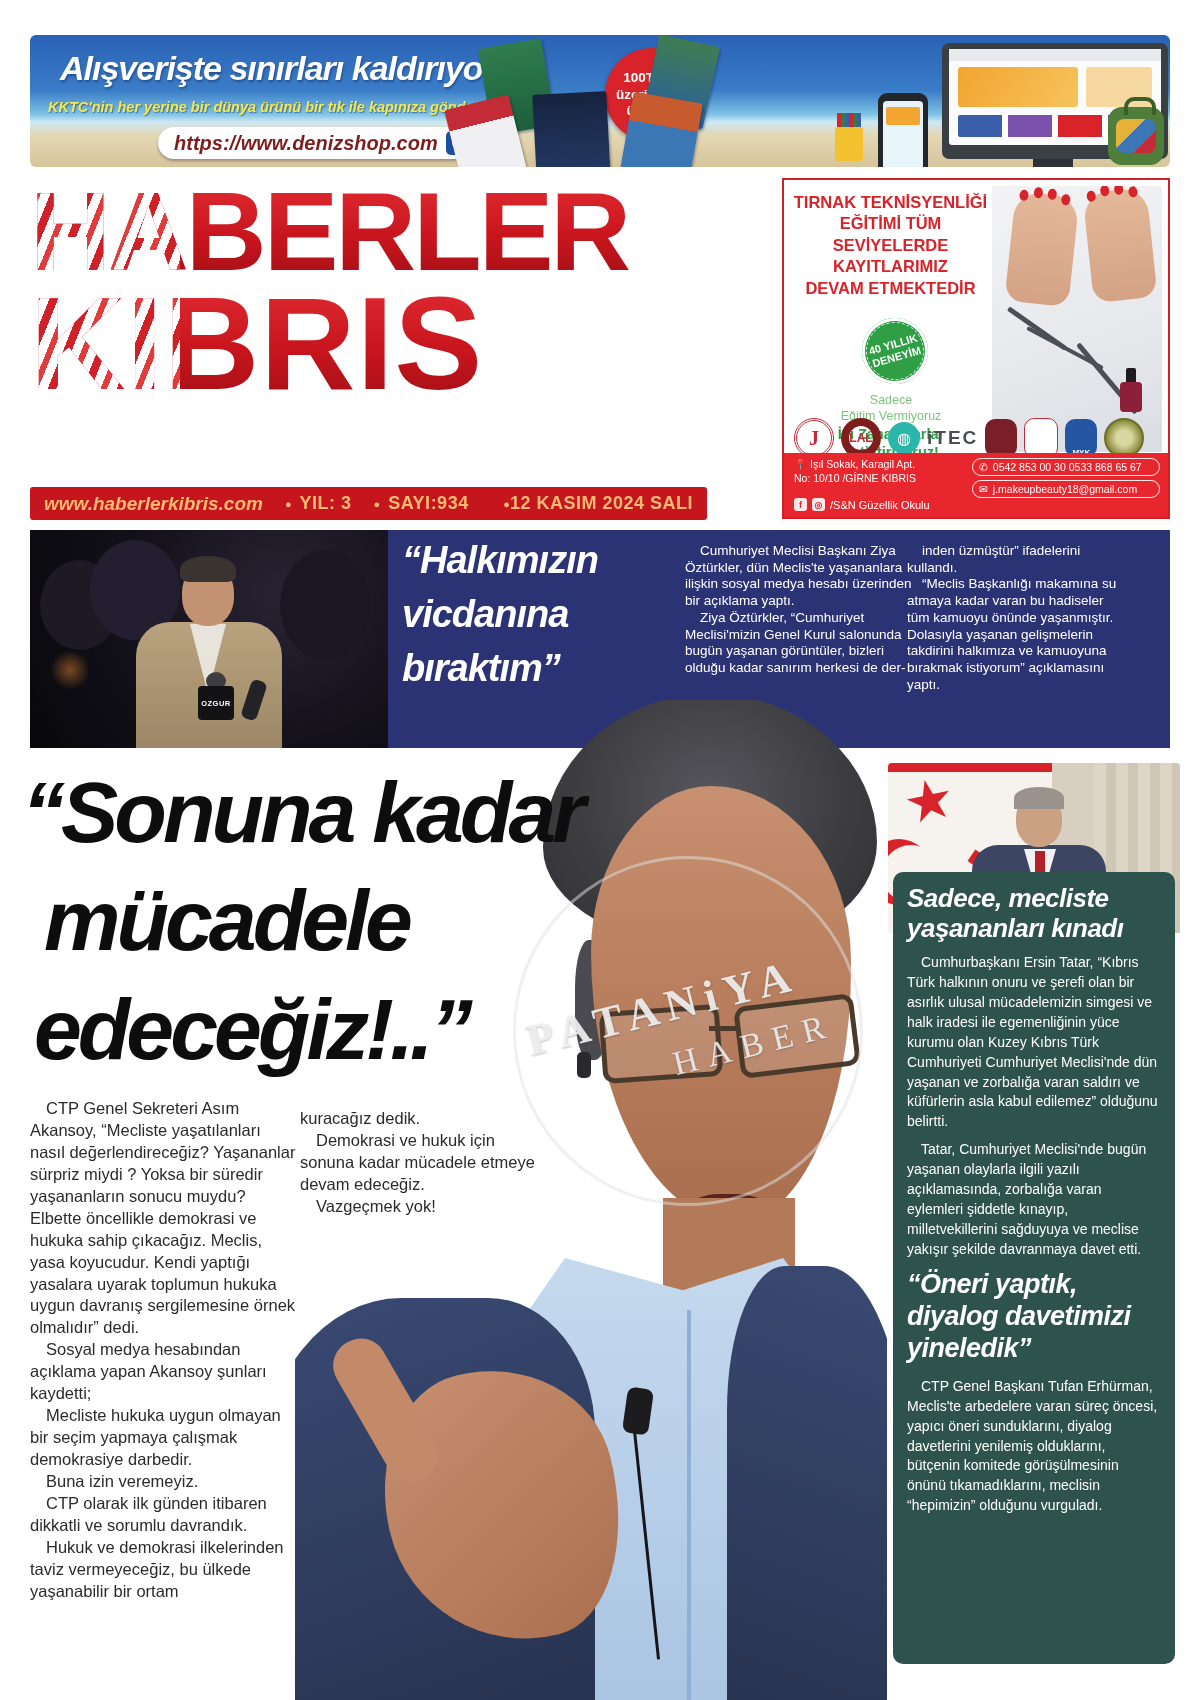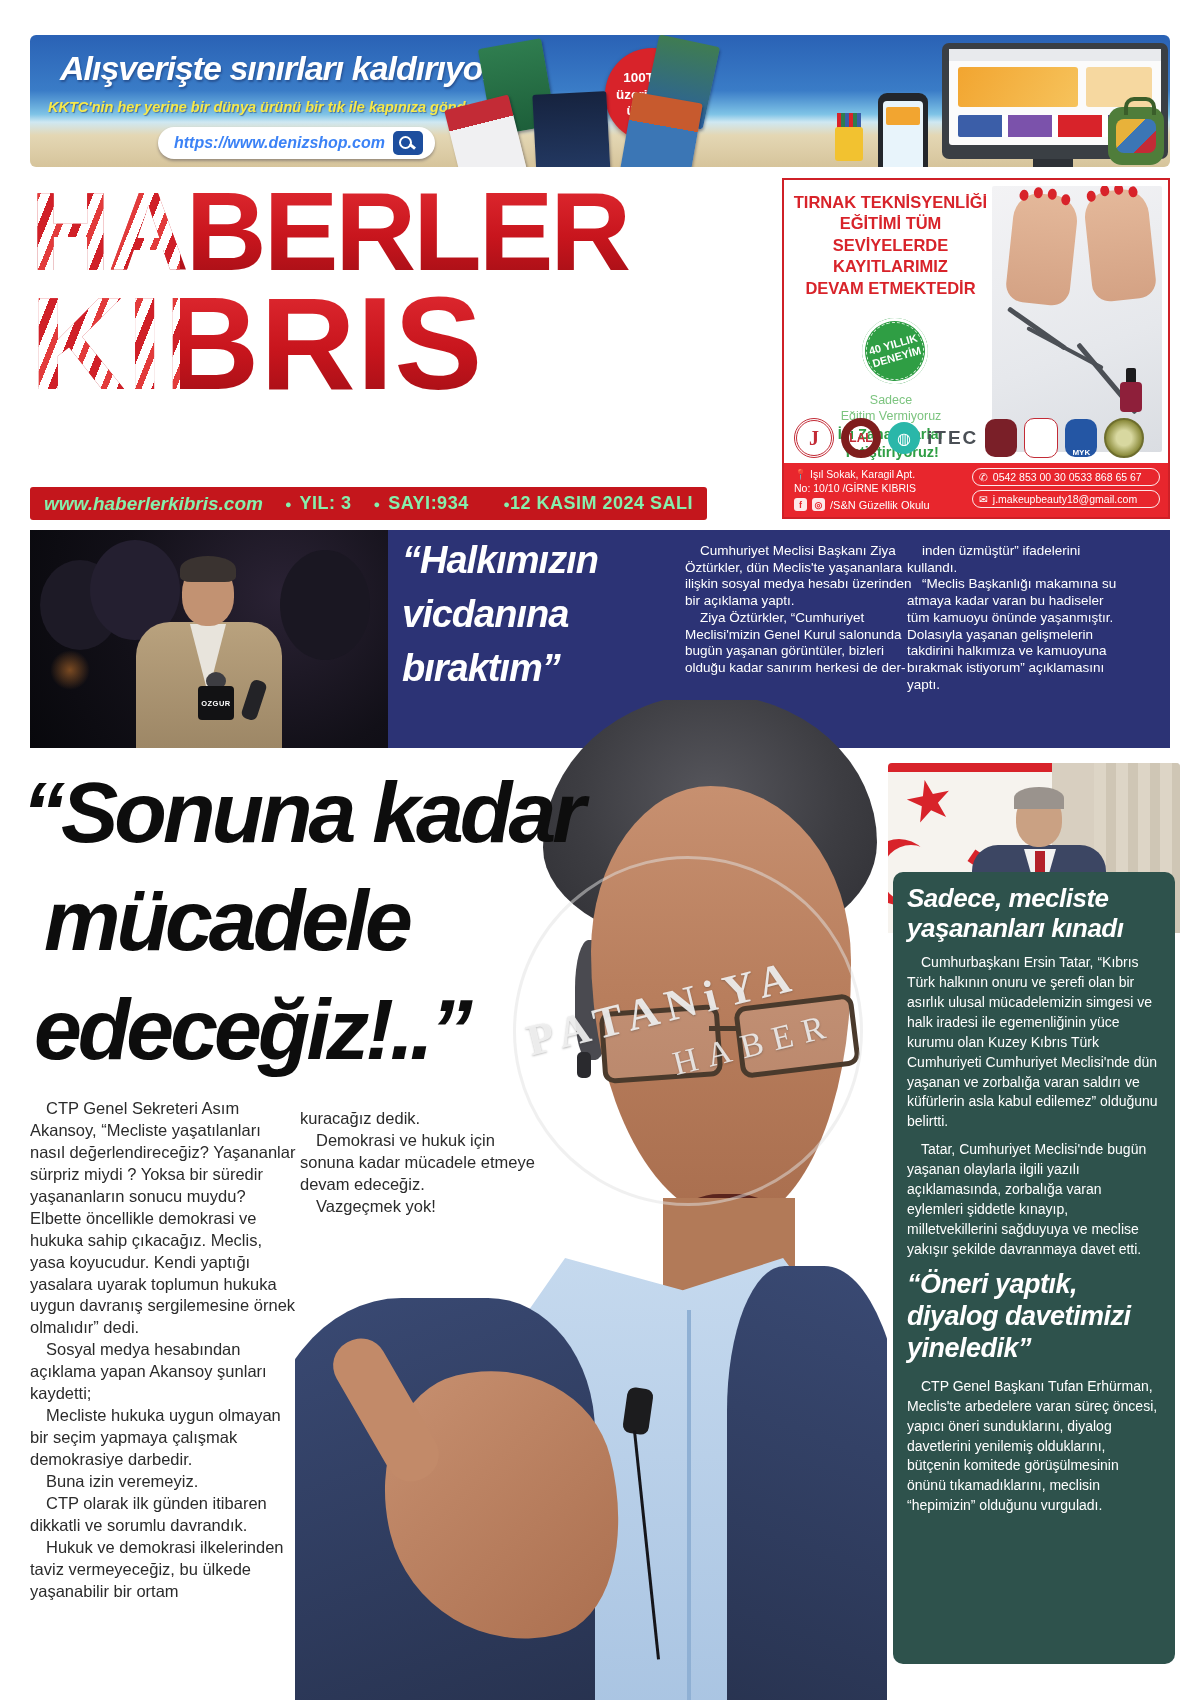--- a/index.html
+++ b/index.html
@@ -7,21 +7,21 @@
         font-family:"Liberation Sans",sans-serif;margin:0 auto;}
   
   .banner{position:absolute;left:30px;top:35px;width:1140px;height:132px;border-radius:6px;overflow:hidden;
     background:linear-gradient(180deg,#2a62b5 0%,#3a7cc7 42%,#7ec3e6 60%,#cfe8f2 66%,#e4d7b4 76%,#d6c49b 100%);}
   .banner-headline{position:absolute;left:30px;top:14px;font-size:34px;font-weight:900;font-style:italic;color:#ffffff;
     text-shadow:1px 2px 2px rgba(20,40,90,.45);letter-spacing:-1px;}
   .banner-sub{position:absolute;left:18px;top:64px;font-size:14.5px;font-weight:800;font-style:italic;color:#f7e94a;
     text-shadow:1px 1px 1px rgba(20,40,90,.5);}
   .banner-url{position:absolute;left:128px;top:92px;background:#ffffff;border-radius:18px;padding:4px 12px 4px 16px;
     display:flex;align-items:center;gap:8px;box-shadow:0 2px 3px rgba(0,0,40,.3);}
-  .banner-url-text{font-size:16px;font-weight:900;font-style:italic;color:#3b82f6;}
+  .banner-url-text{font-size:20px;font-weight:900;font-style:italic;color:#7f1d1d;}
   .mag-box{width:30px;height:24px;background:#1d4e9e;border-radius:5px;position:relative;}
   .mag-circle{position:absolute;left:6px;top:5px;width:9px;height:9px;border:2.5px solid #fff;border-radius:50%;}
   .mag-handle{position:absolute;left:16px;top:14px;width:7px;height:2.5px;background:#fff;transform:rotate(40deg);}
   .banner-badge{position:absolute;left:575px;top:13px;width:94px;height:94px;border-radius:50%;background:#d8232a;
     color:#fff;font-weight:800;font-size:13.5px;display:flex;align-items:center;justify-content:center;text-align:center;
     line-height:1.25;padding:4px;box-sizing:border-box;box-shadow:0 2px 4px rgba(60,0,0,.4);}
   .book{position:absolute;border-radius:3px;box-shadow:1px 2px 3px rgba(0,0,30,.35);}
   .bk1{left:455px;top:8px;width:64px;height:88px;background:linear-gradient(180deg,#2f7d4f,#1d5f3a);transform:rotate(-10deg);}
   .bk2{left:620px;top:5px;width:62px;height:84px;background:linear-gradient(180deg,#3f7c52,#2a5fa0);transform:rotate(12deg);}
   .bk3{left:425px;top:66px;width:66px;height:98px;background:linear-gradient(180deg,#c32b36 22%,#f0f0f2 22%);transform:rotate(-14deg);}
@@ -50,21 +50,21 @@
   .mast-line{font-weight:900;letter-spacing:-3px;line-height:.92;color:transparent;
     -webkit-background-clip:text;background-clip:text;
     background-image:
       repeating-linear-gradient(112deg,#ffffff 0 9px,#e23b3b 9px 15px,#ffffff 15px 24px,#d02028 24px 32px),
       linear-gradient(180deg,#e02a31 0%,#c8151d 55%,#a50f16 100%);
     background-size:150px 100%,100% 100%;background-repeat:no-repeat;background-position:left,left;}
   .mast1{font-size:112px;}
   .mast2{font-size:132px;letter-spacing:1px;}
   
   .dateline{position:absolute;left:30px;top:487px;width:677px;height:33px;background:#c4161c;border-radius:3px;
-    display:flex;align-items:center;color:#86efac;padding:0 14px;box-sizing:border-box;gap:8px;}
+    display:flex;align-items:center;color:#fdba74;padding:0 14px;box-sizing:border-box;gap:8px;}
   .dl-site{font-size:19px;font-weight:900;font-style:italic;}
   .dl-item{font-size:18px;font-weight:700;letter-spacing:.5px;}
   .dl-dot{font-size:11px;margin-left:14px;}
   .dl-date{margin-left:auto;display:flex;align-items:center;}
   
   .sidead{position:absolute;left:782px;top:178px;width:388px;height:341px;background:#ffffff;border:2px solid #cf2027;box-sizing:border-box;}
   .ad-line{width:205px;text-align:center;color:#d8232a;font-weight:800;font-size:16.5px;line-height:1.3;}
   .ad-lines{position:absolute;left:4px;top:12px;width:205px;}
   .ad-badge{position:absolute;left:78px;top:138px;width:66px;height:66px;border-radius:50%;background:#2f9e44;
     display:flex;align-items:center;justify-content:center;text-align:center;color:#fff;font-weight:800;font-size:11px;
@@ -89,21 +89,21 @@
   .logo-circle{width:40px;height:40px;border-radius:50%;display:flex;align-items:center;justify-content:center;font-weight:800;box-sizing:border-box;}
   .lg-j{border:3px double #c32b36;color:#c32b36;font-size:20px;font-family:"Liberation Serif",serif;}
   .lg-lal{border:8px solid #7f1d1d;color:#c32b36;font-size:12px;}
   .lg-globe{width:32px;height:32px;border-radius:50%;background:#2ab7a9;color:#fff;font-size:16px;display:flex;align-items:center;justify-content:center;}
   .lg-itec{font-size:19px;font-weight:900;color:#4a4f55;letter-spacing:2px;}
   .lg-sq{width:32px;height:38px;border-radius:10px;display:flex;align-items:flex-end;justify-content:center;color:#fff;font-size:8px;font-weight:700;}
   .sq1{background:#7a1f28;}
   .sq2{background:#fff;border:1px solid #c32b36;color:#c32b36;}
   .sq3{background:#2456a4;}
   .lg-emblem{width:36px;height:36px;border-radius:50%;background:radial-gradient(circle,#d8d8a0 30%,#8a8a3a 70%);border:2px solid #6e6e2e;}
-  .ad-footer{position:absolute;left:0;bottom:0;width:100%;height:54px;background:#e8262d;color:#fff;box-sizing:border-box;padding:6px 8px;}
+  .ad-footer{position:absolute;left:0;bottom:0;width:100%;height:64px;background:#e8262d;color:#fff;box-sizing:border-box;padding:6px 8px;}
   .adf-left{position:absolute;left:10px;top:5px;width:180px;font-size:10.5px;line-height:1.3;}
   .adf-social{position:absolute;left:10px;bottom:6px;font-size:11px;display:flex;align-items:center;gap:5px;}
   .soc-ic{width:13px;height:13px;border-radius:3px;background:rgba(255,255,255,.9);color:#e8262d;font-size:9px;font-weight:900;display:flex;align-items:center;justify-content:center;}
   .adf-right{position:absolute;right:8px;top:5px;width:188px;}
   .adf-pill{border:1px solid rgba(255,255,255,.9);border-radius:10px;font-size:10.5px;padding:2px 6px;margin-bottom:4px;
     display:flex;align-items:center;gap:5px;white-space:nowrap;}
   
   .navybox{position:absolute;left:30px;top:530px;width:1140px;height:218px;background:#2c3375;}
   .a1photo{position:absolute;left:0;top:0;width:358px;height:218px;overflow:hidden;
     background:radial-gradient(circle at 70% 30%,#2a2234 0%,#121018 55%,#08080c 100%);}

